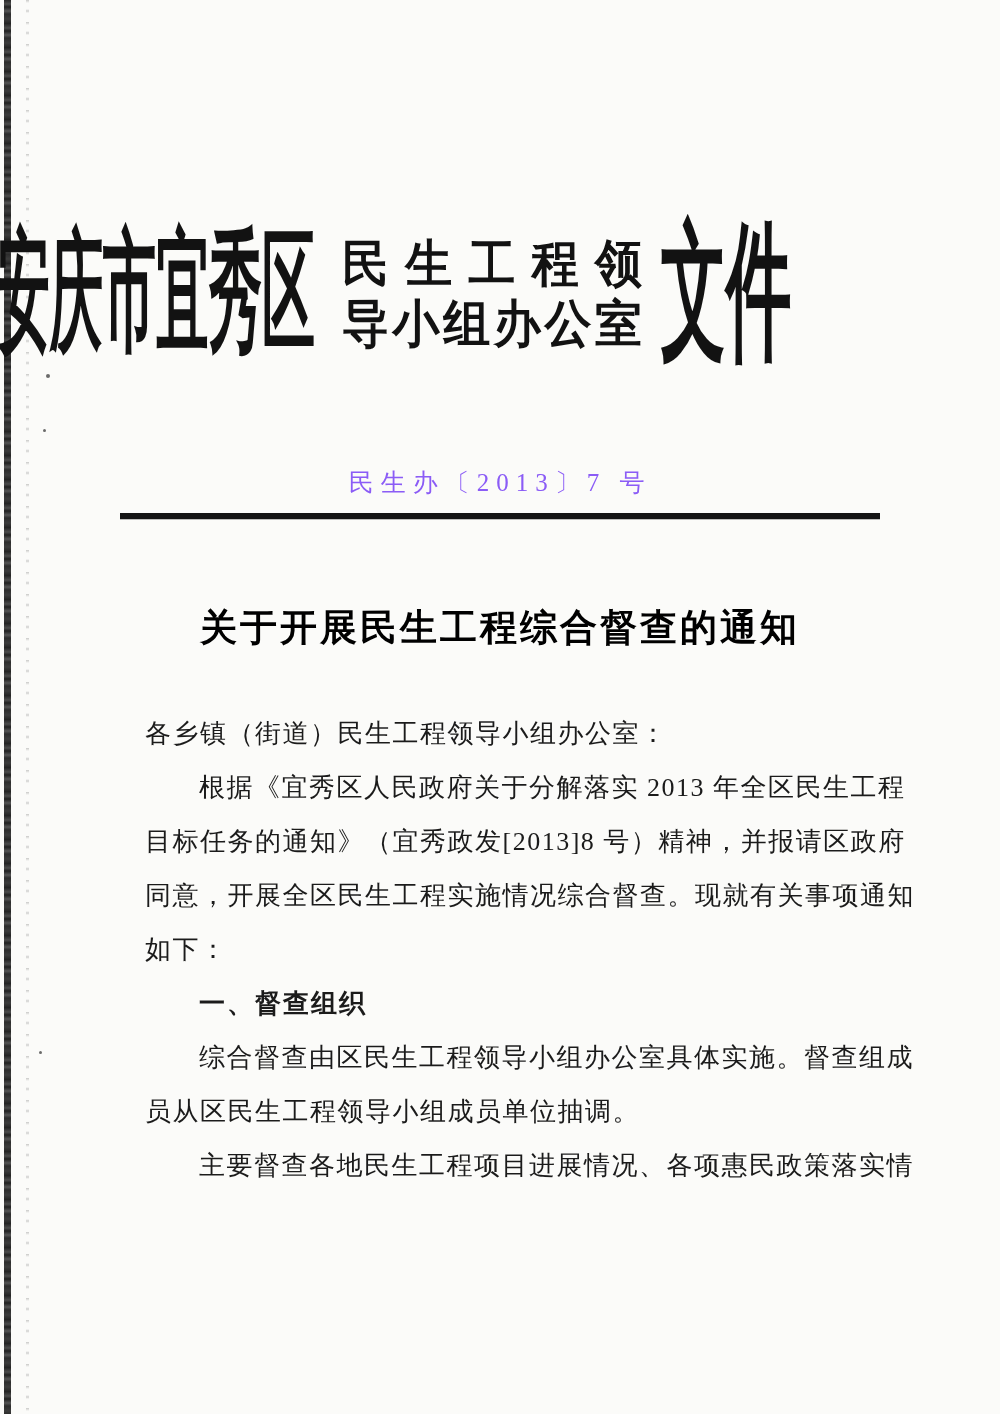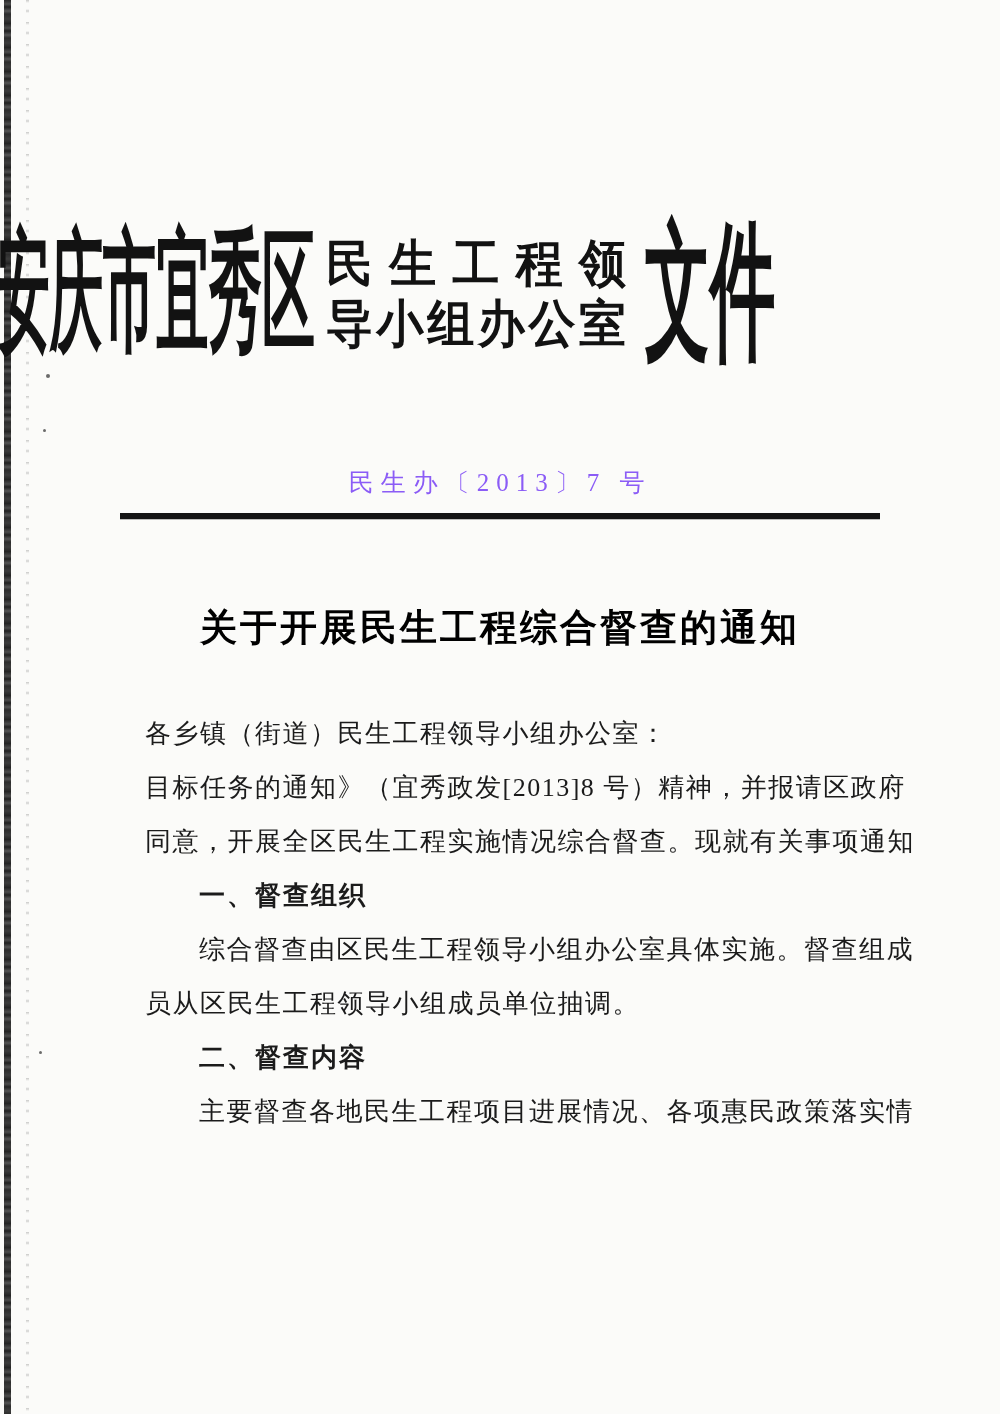--- a/index.html
+++ b/index.html
@@ -58,21 +58,21 @@
   }
   .mast-big-left {
     font-size: 52px;
     letter-spacing: 0px;
     transform: scale(1.02, 2.55);
     transform-origin: center center;
     display: inline-block;
     line-height: 1;
   }
   .mast-mid {
-    margin: 0 10px 0 14px;
+    margin: 0 10px 0 30px;
     width: 300px;
     display: inline-block;
     text-align: justify;
   }
   .mast-mid-line {
     display: block;
     font-size: 47px;
     line-height: 60px;
     font-weight: bold;
     text-align: justify;
@@ -154,20 +154,21 @@
 </div>
 
 <div class="doc-number">民生办〔2013〕7 号</div>
 
 <div class="red-head-rule"></div>
 
 <div class="doc-title">关于开展民生工程综合督查的通知</div>
 
 <div class="doc-body">
   <div class="body-line">各乡镇（街道）民生工程领导小组办公室：</div>
+  <div class="body-line indent">根据《宜秀区人民政府关于分解落实 2013 年全区民生工程</div>
   <div class="body-line">目标任务的通知》（宜秀政发[2013]8 号）精神，并报请区政府</div>
   <div class="body-line">同意，开展全区民生工程实施情况综合督查。现就有关事项通知</div>
+  <div class="body-line">如下：</div>
   <div class="body-line heading">一、督查组织</div>
   <div class="body-line indent">综合督查由区民生工程领导小组办公室具体实施。督查组成</div>
   <div class="body-line">员从区民生工程领导小组成员单位抽调。</div>
-  <div class="body-line heading">二、督查内容</div>
   <div class="body-line indent">主要督查各地民生工程项目进展情况、各项惠民政策落实情</div>
 </div>
 
 </body></html>

